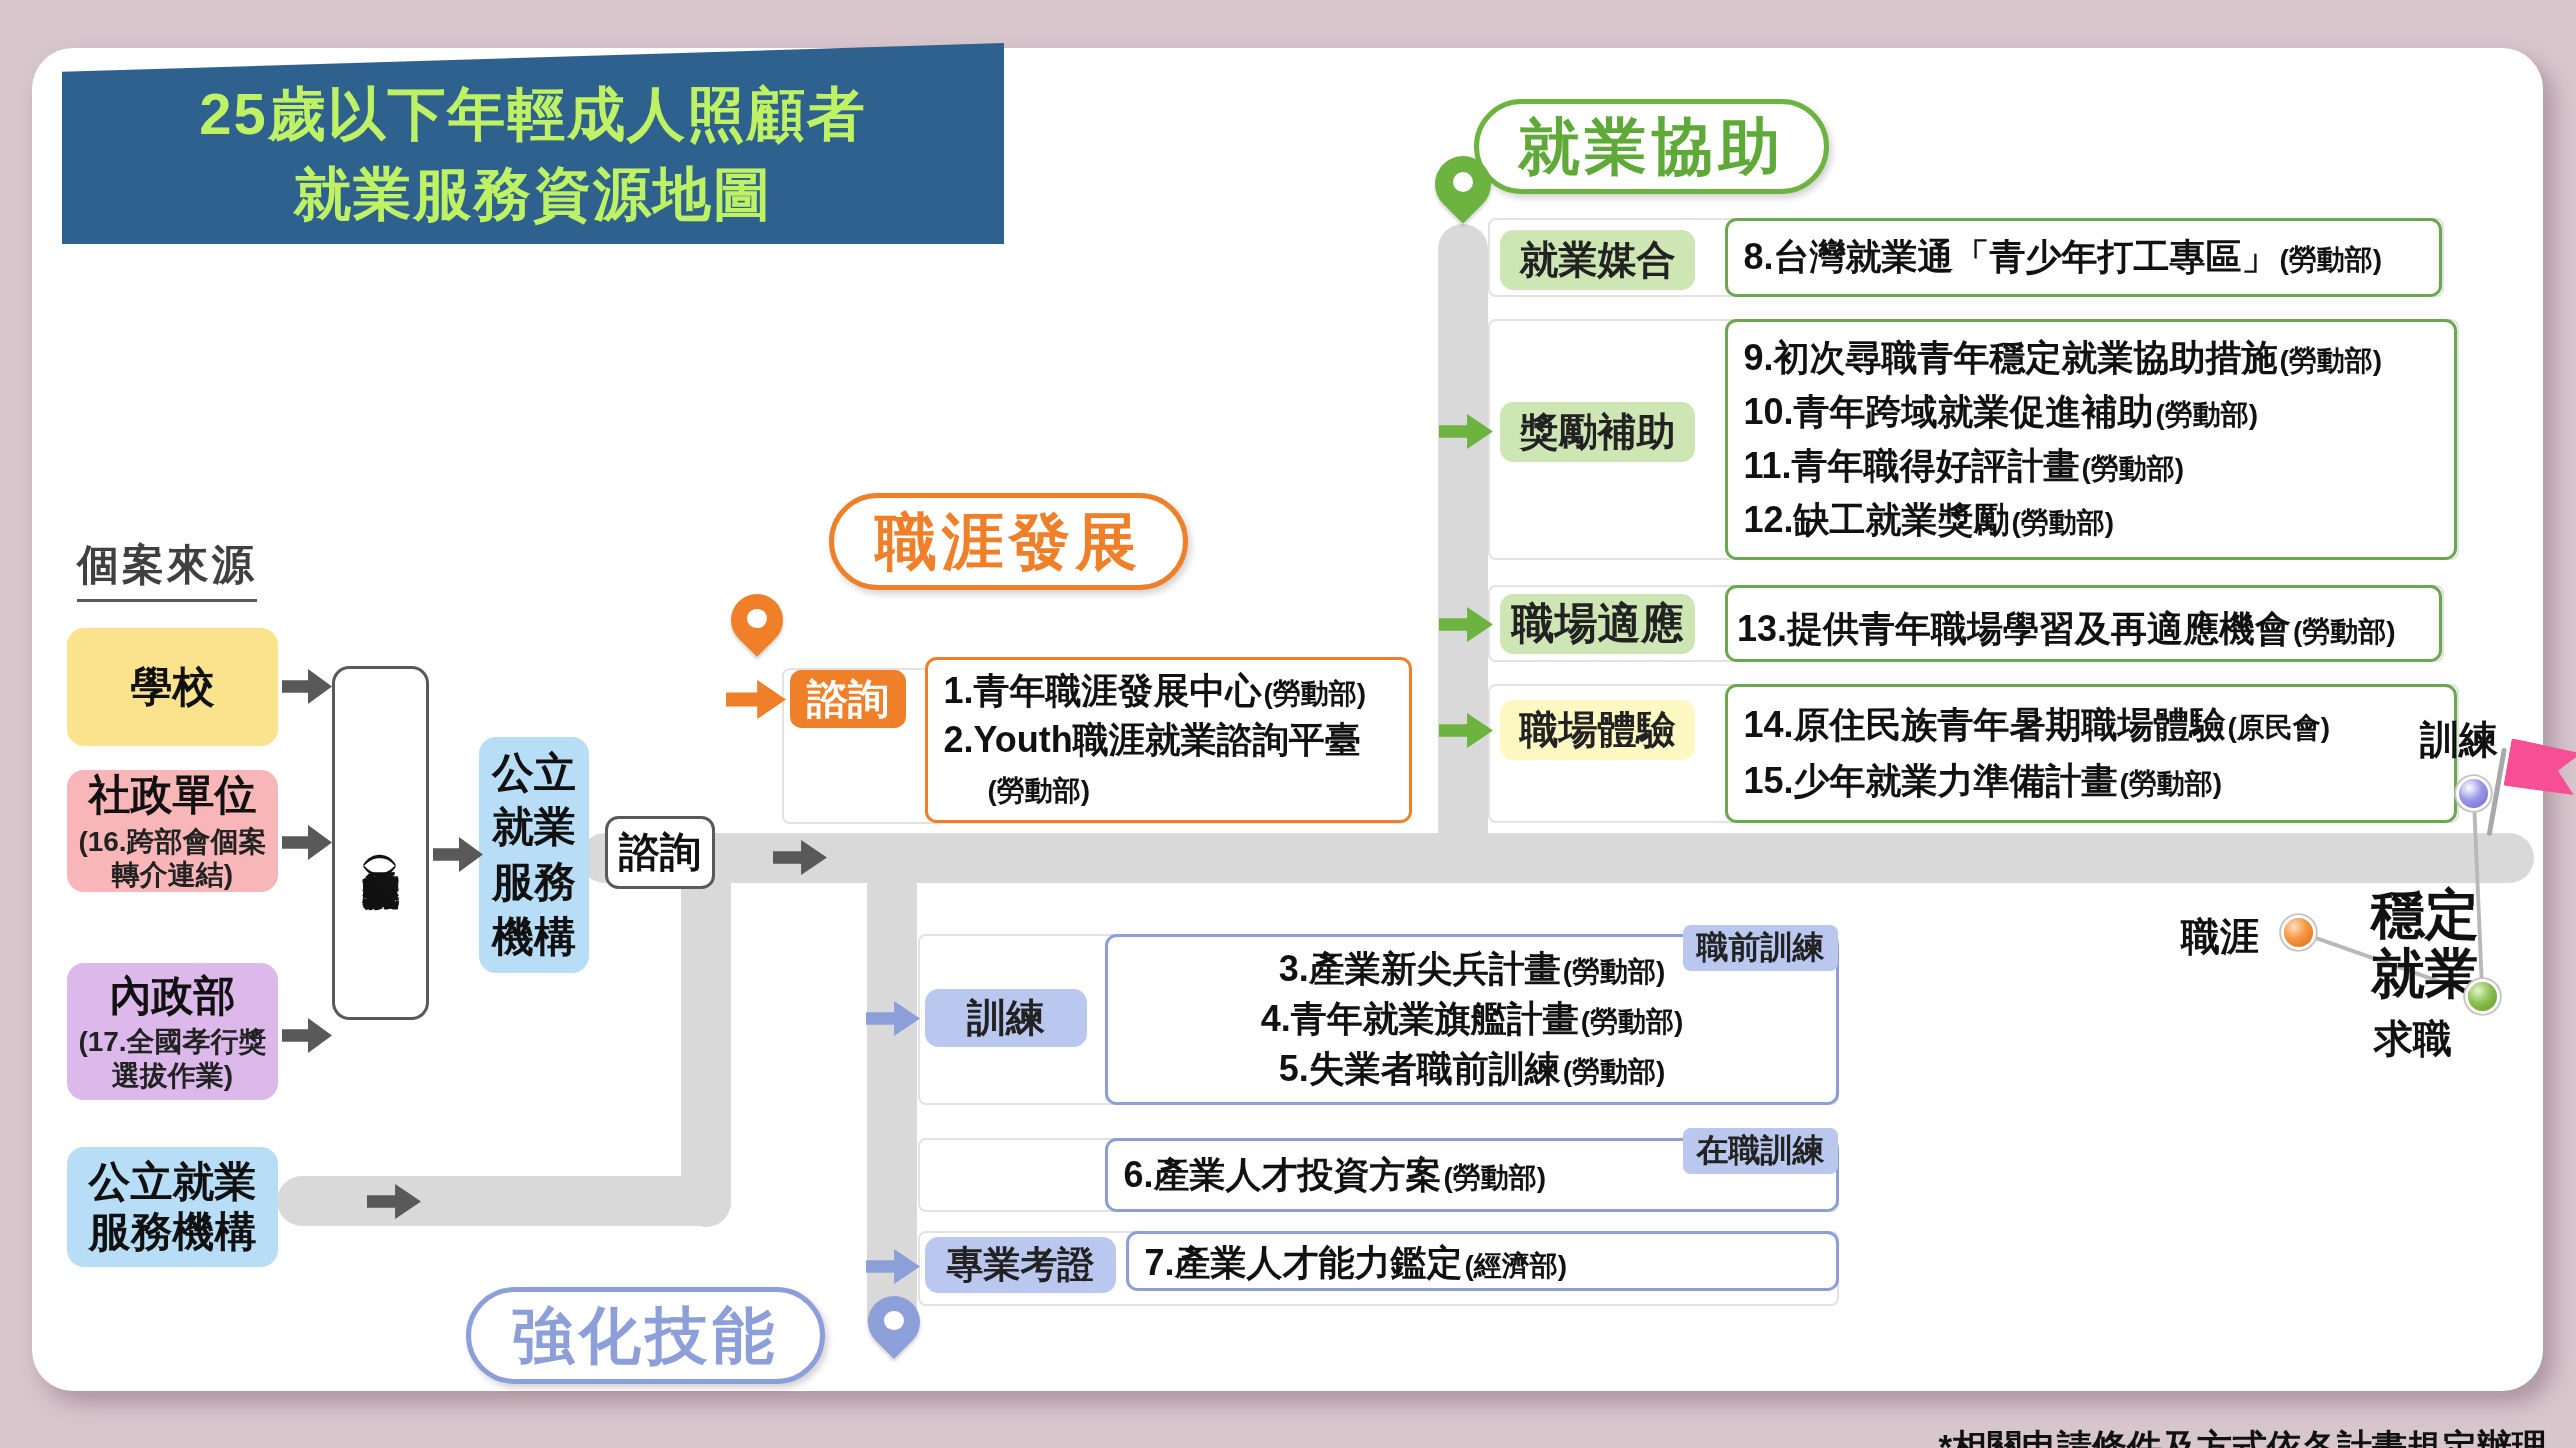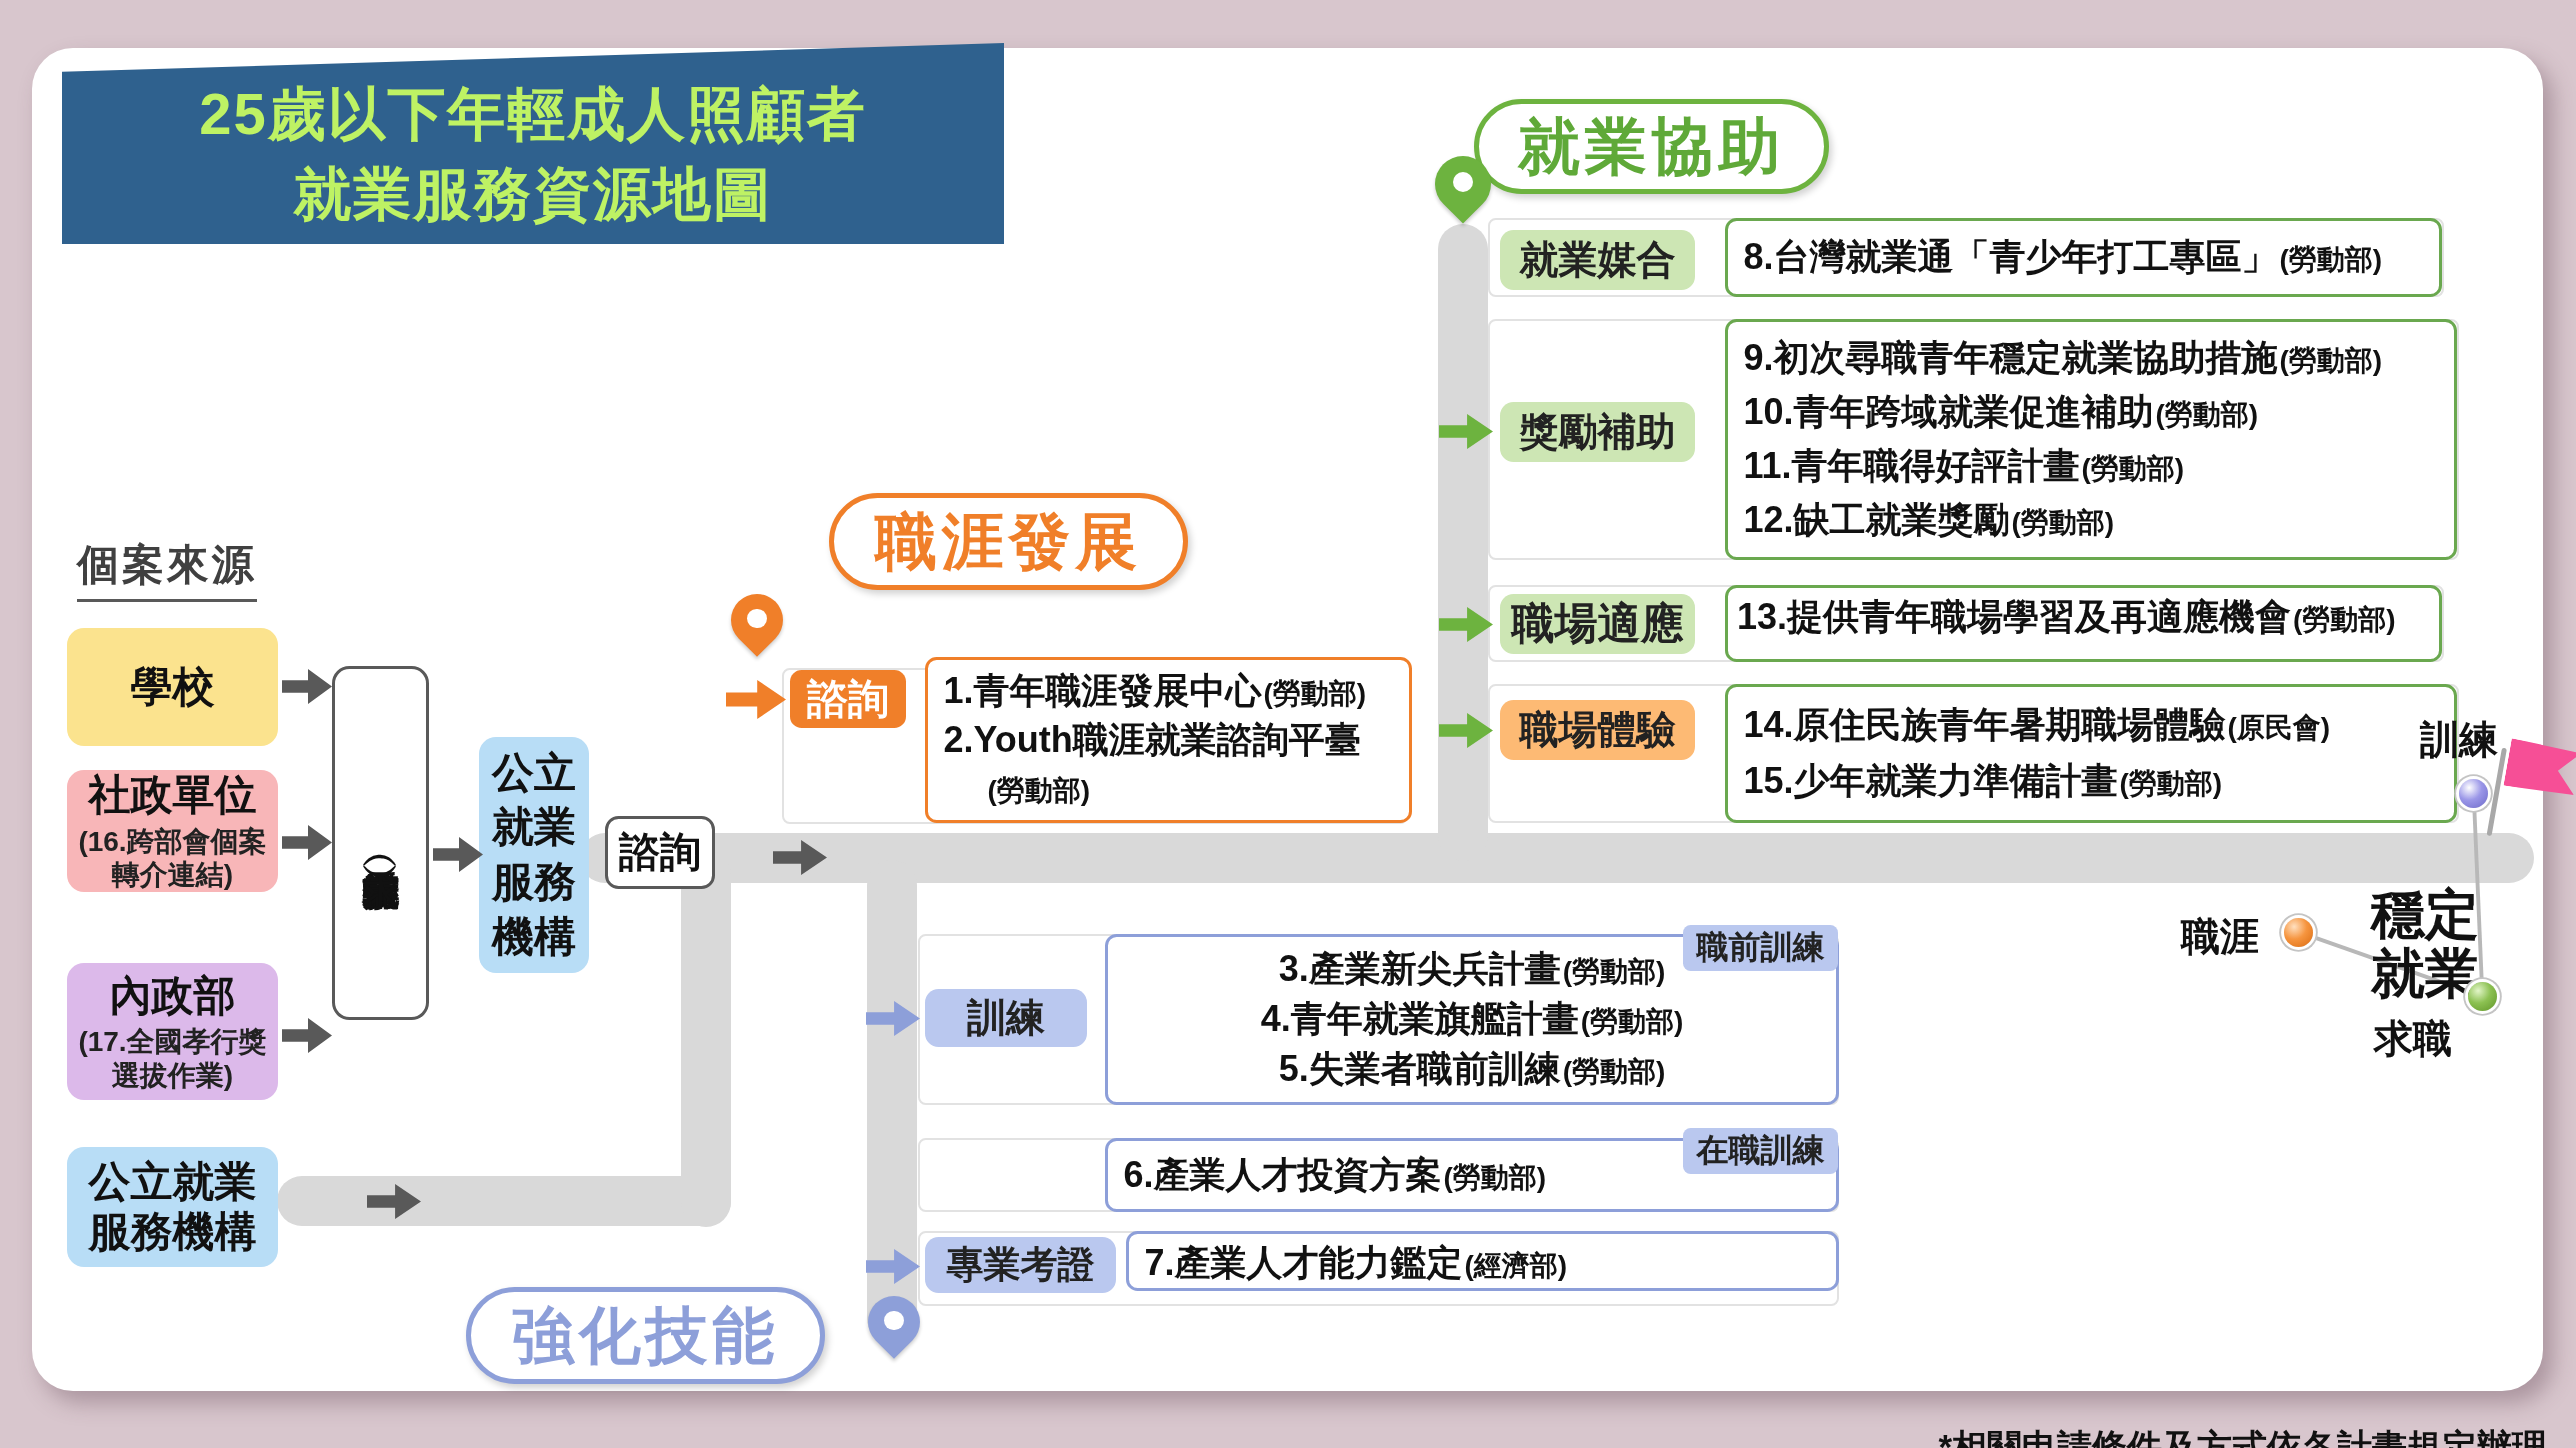--- a/index.html
+++ b/index.html
@@ -115,38 +115,38 @@
 
   <div class="section-badge" style="left:1474px;top:99px;width:355px;height:95px;border-color:#6db33f;color:#5fa938;">就業協助</div>
   <div class="pin" style="left:1435px;top:156px;width:56px;height:56px;">
     <div class="pin-body" style="background:#6db33f;"></div>
     <div class="pin-dot" style="left:18.4px;top:15.5px;width:20px;height:20px;"></div>
   </div>
 
   <div class="pill" style="left:1500px;top:230px;width:195px;height:60px;background:#cde6b4;font-size:39px;">就業媒合</div>
   <div class="pill" style="left:1500px;top:402px;width:195px;height:60px;background:#cde6b4;font-size:39px;">獎勵補助</div>
   <div class="pill" style="left:1500px;top:594px;width:195px;height:60px;background:#cde6b4;font-size:43px;">職場適應</div>
-  <div class="pill" style="left:1500px;top:700px;width:195px;height:60px;background:#fdba74;font-size:39px;">職場體驗</div>
+  <div class="pill" style="left:1500px;top:700px;width:195px;height:60px;background:#fef9c3;font-size:39px;">職場體驗</div>
 
   <div class="barrow" style="left:1439px;top:414px;width:54px;height:35px;background:#6db33f;"></div>
   <div class="barrow" style="left:1439px;top:607px;width:54px;height:35px;background:#6db33f;"></div>
   <div class="barrow" style="left:1439px;top:713px;width:54px;height:35px;background:#6db33f;"></div>
 
   <div class="item-box" style="left:1725px;top:218px;width:717px;height:79px;border-color:#6aa84f;justify-content:center;">
     <div class="item-line"><span>8.台灣就業通「青少年打工專區」</span><span class="org">(勞動部)</span></div>
   </div>
 
   <div class="item-box" style="left:1725px;top:319px;width:732px;height:241px;border-color:#6aa84f;">
     <div class="item-line"><span>9.初次尋職青年穩定就業協助措施</span><span class="org">(勞動部)</span></div>
     <div class="item-line"><span>10.青年跨域就業促進補助</span><span class="org">(勞動部)</span></div>
     <div class="item-line"><span>11.青年職得好評計畫</span><span class="org">(勞動部)</span></div>
     <div class="item-line"><span>12.缺工就業獎勵</span><span class="org">(勞動部)</span></div>
   </div>
 
-  <div class="item-box" style="left:1725px;top:585px;width:717px;height:77px;border-color:#6aa84f;justify-content:flex-start;padding-left:9px;">
+  <div class="item-box" style="left:1725px;top:585px;width:717px;height:77px;border-color:#6aa84f;justify-content:flex-end;padding-left:9px;">
     <div class="item-line"><span>13.提供青年職場學習及再適應機會</span><span class="org">(勞動部)</span></div>
   </div>
 
   <div class="item-box" style="left:1725px;top:684px;width:732px;height:139px;border-color:#6aa84f;">
     <div class="item-line"><span>14.原住民族青年暑期職場體驗</span><span class="org">(原民會)</span></div>
     <div class="item-line"><span>15.少年就業力準備計畫</span><span class="org">(勞動部)</span></div>
   </div>
 
   <div class="section-badge" style="left:466px;top:1287px;width:359px;height:97px;border-color:#8d9fd9;color:#8d9fd9;">強化技能</div>
   <div class="pin" style="left:868px;top:1296px;width:52px;height:52px;">

